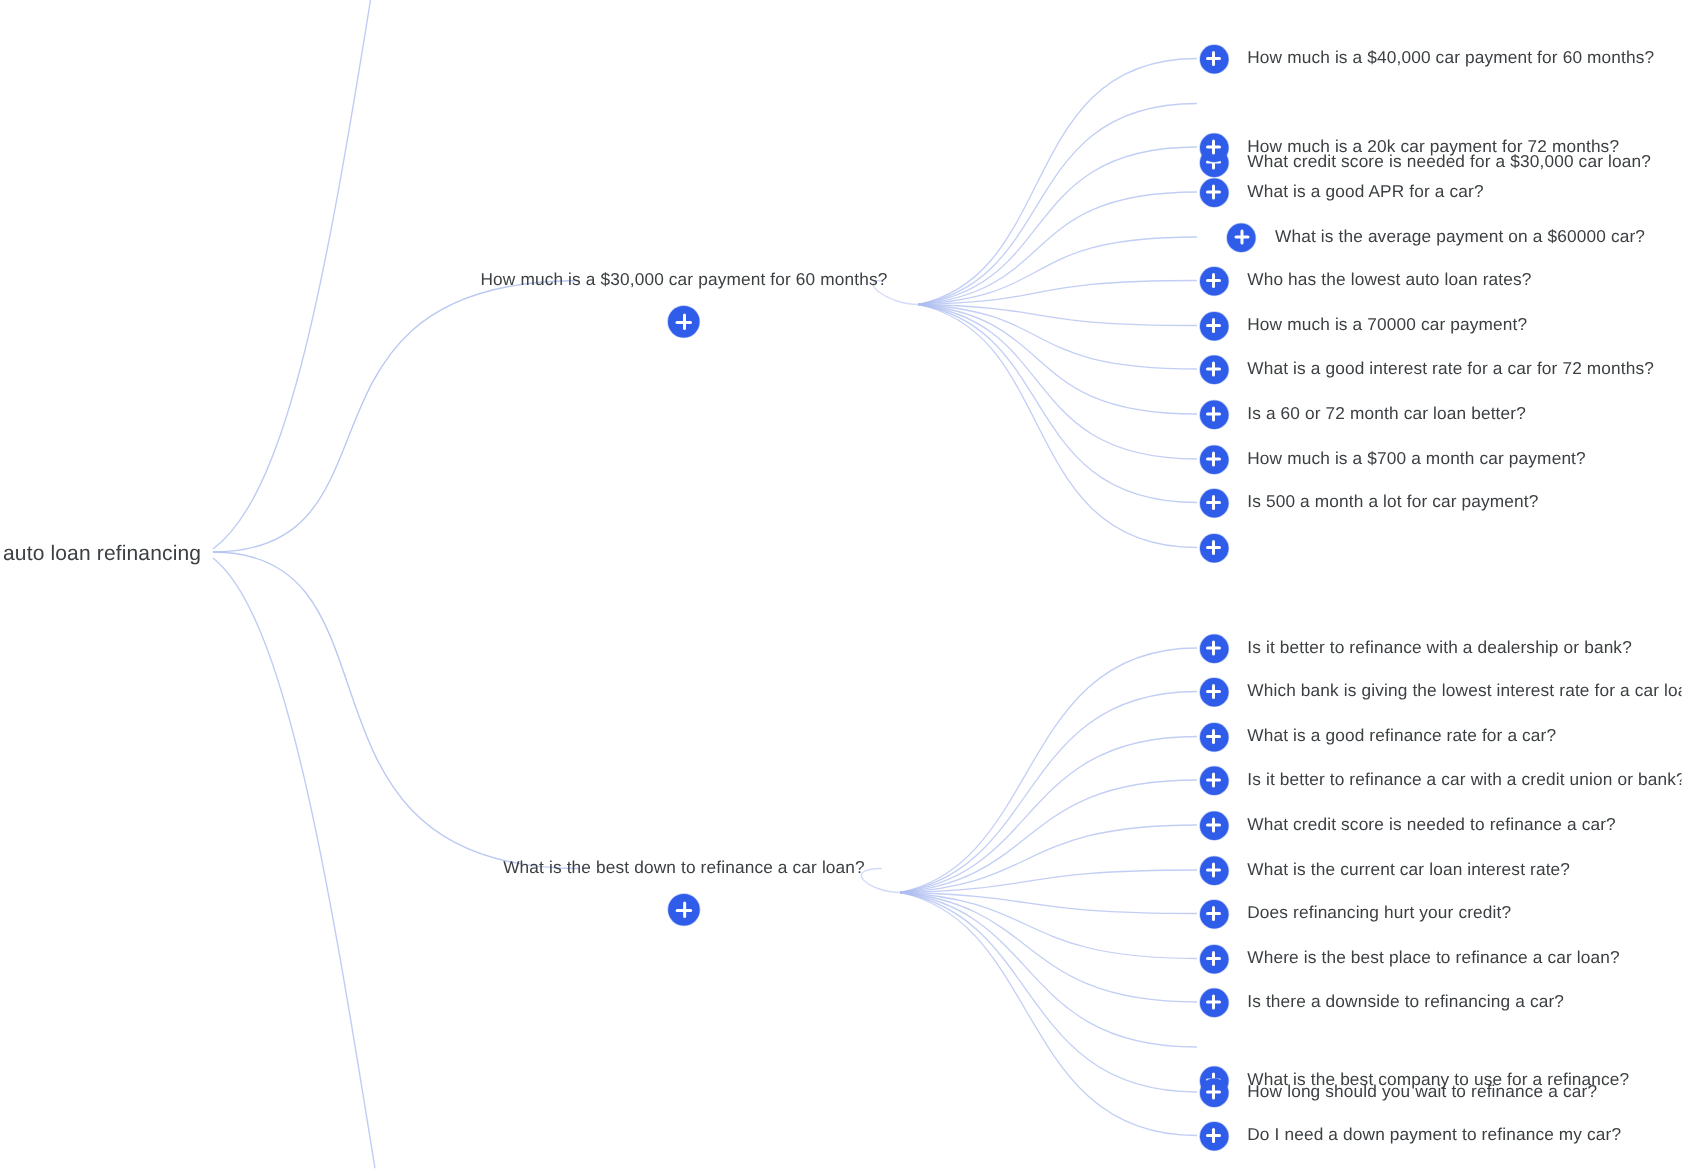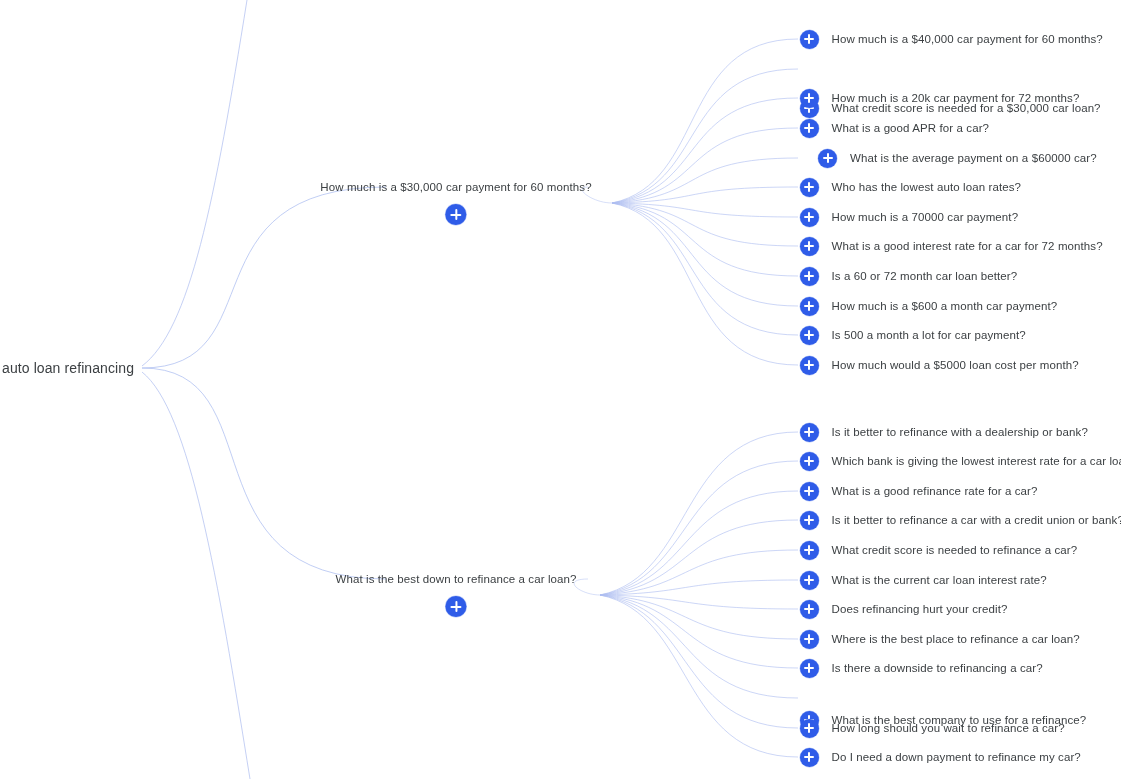--- a/index.html
+++ b/index.html
@@ -274,21 +274,21 @@
       </div>
       <div class="leaf-row" style="left: 799.5px; top: 296px;">
         <span style="display: inline-flex;">
           <div class="plus-btn sm">
             <div class="plus-glyph">
               <span class="bar bar-h"></span>
               <span class="bar bar-v"></span>
             </div>
           </div>
         </span>
-        <span class="leaf-label">How much is a $600 a month car payment?</span>
+        <span class="leaf-label">How much is a $700 a month car payment?</span>
       </div>
       <div class="leaf-row" style="left: 799.5px; top: 325px;">
         <span style="display: inline-flex;">
           <div class="plus-btn sm">
             <div class="plus-glyph">
               <span class="bar bar-h"></span>
               <span class="bar bar-v"></span>
             </div>
           </div>
         </span>
@@ -296,21 +296,20 @@
       </div>
       <div class="leaf-row" style="left: 799.5px; top: 355px;">
         <span style="display: inline-flex;">
           <div class="plus-btn sm">
             <div class="plus-glyph">
               <span class="bar bar-h"></span>
               <span class="bar bar-v"></span>
             </div>
           </div>
         </span>
-        <span class="leaf-label">How much would a $5000 loan cost per month?</span>
       </div>
       <div class="leaf-row" style="left: 799.5px; top: 422px;">
         <span style="display: inline-flex;">
           <div class="plus-btn sm">
             <div class="plus-glyph">
               <span class="bar bar-h"></span>
               <span class="bar bar-v"></span>
             </div>
           </div>
         </span>

